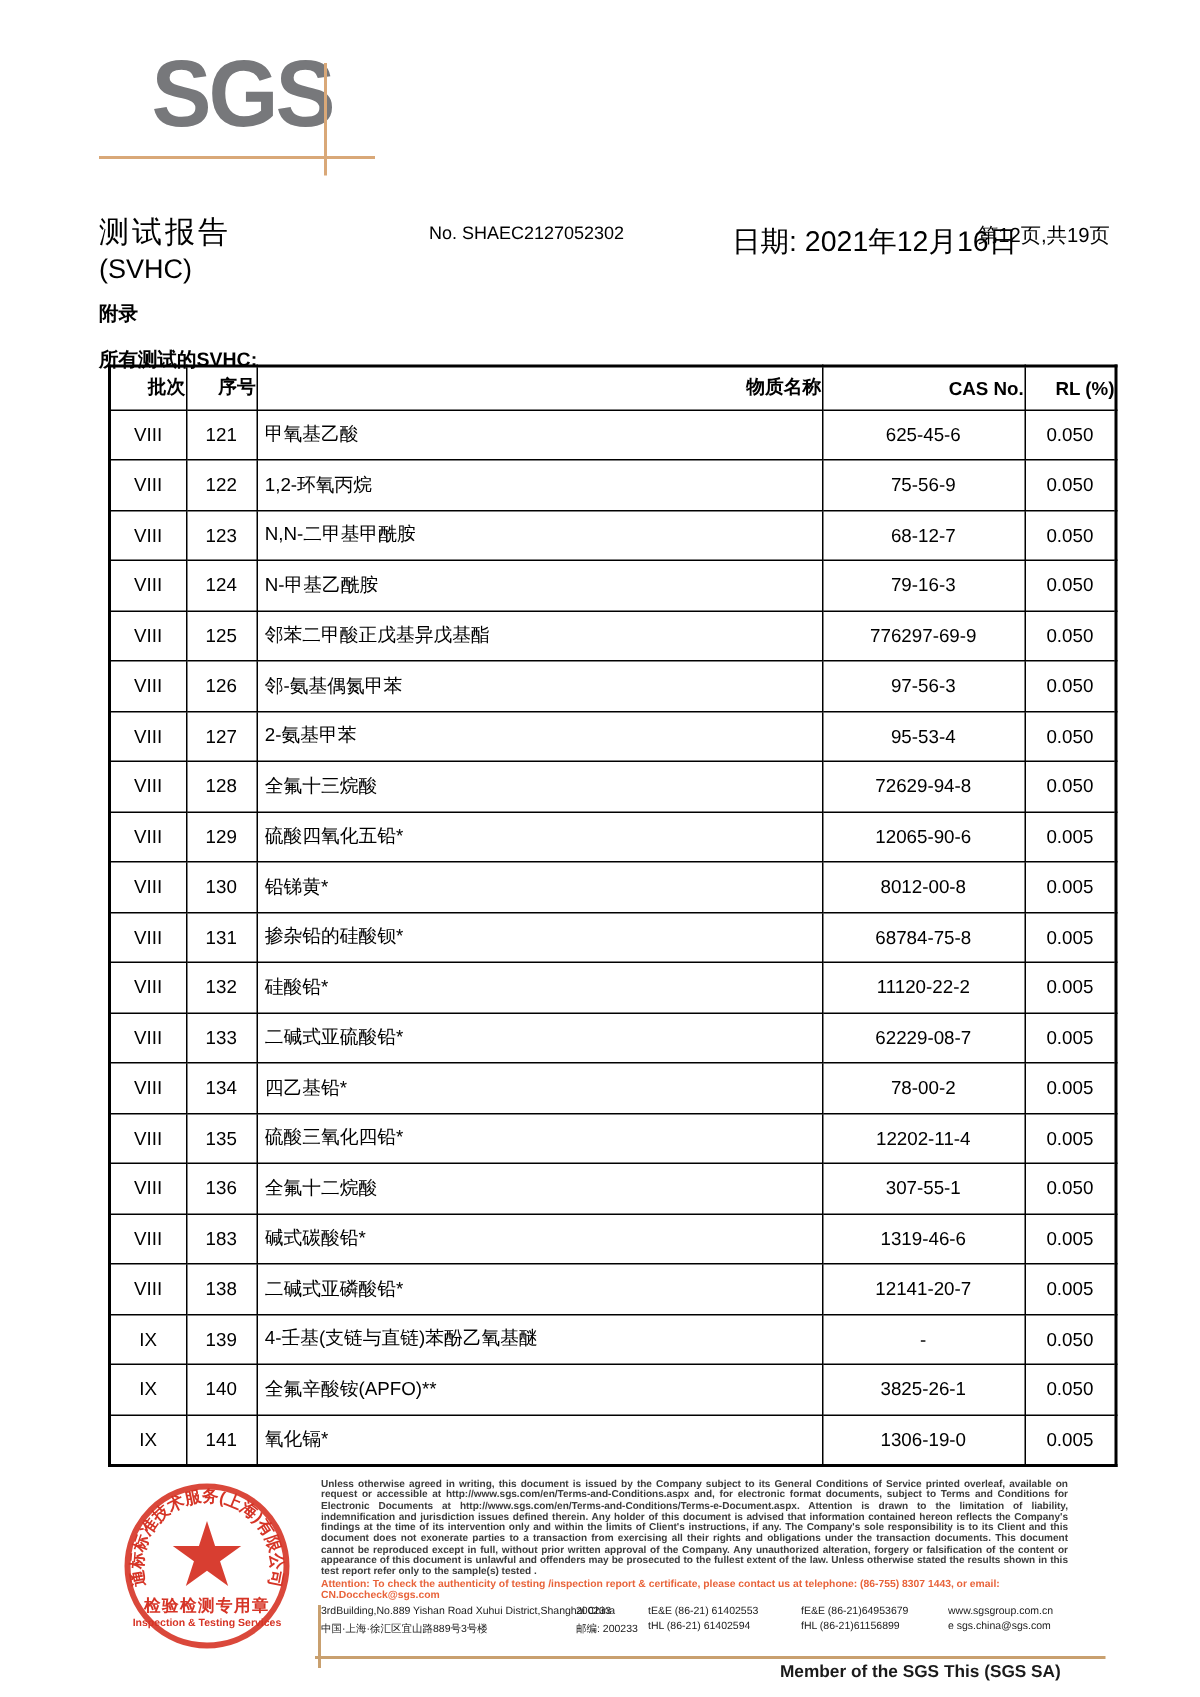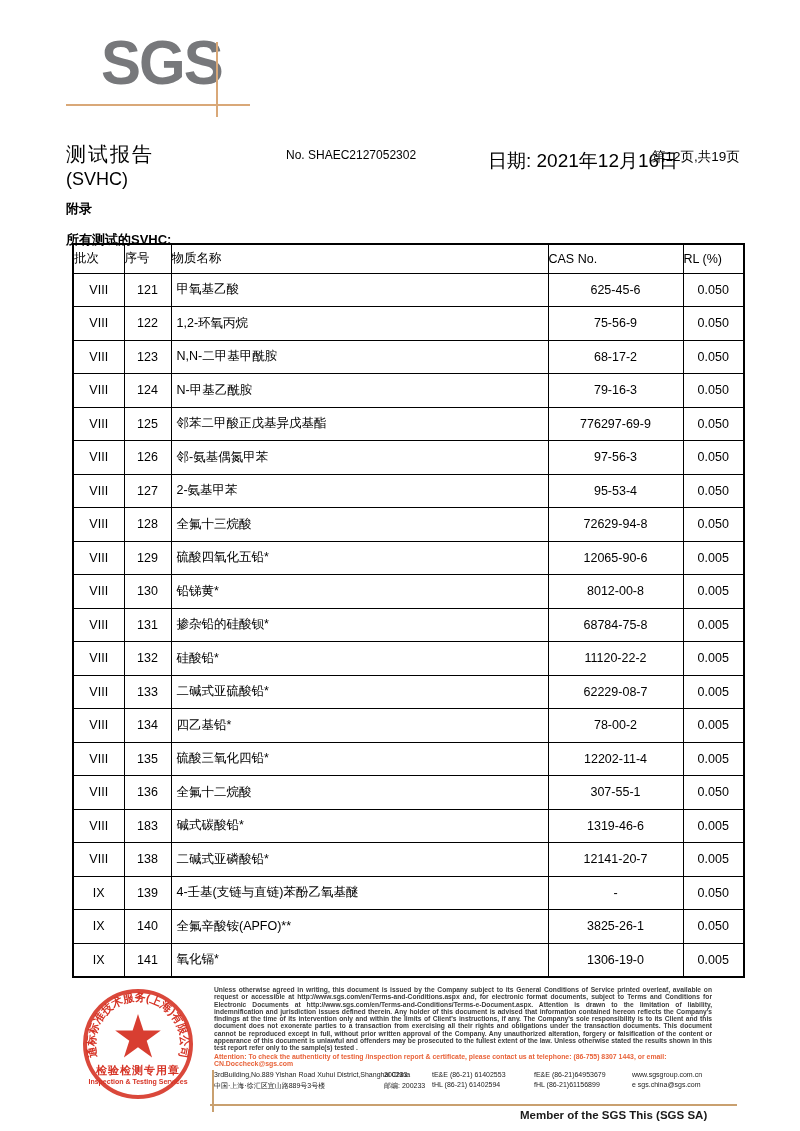--- a/index.html
+++ b/index.html
@@ -18,21 +18,21 @@
   .report-date { position:absolute; left:488px; top:148px; font-size:19px; }
   .report-page { position:absolute; left:652px; top:148px; font-size:13.5px; }
 
   .appendix-label { position:absolute; left:66px; top:200px; font-size:13px; font-weight:bold; }
   .appendix-subtitle { position:absolute; left:66px; top:219px; font-size:13px; font-weight:bold;margin-top:12px; }
 
   
   table.svhc { position:absolute; left:72px; top:243px; width:671px; border-collapse:collapse;
                table-layout:fixed; border:2px solid #000; }
   table.svhc th, table.svhc td { border:1px solid #000; font-size:12.5px; overflow:hidden; white-space:nowrap; }
-  table.svhc th { height:29px; font-weight:normal; text-align:left;margin-top:32px; }
+  table.svhc th { height:29px; font-weight:bold; text-align:right;margin-top:32px; }
   table.svhc td { height:33.5px; text-align:center; }
   table.svhc td.c2 { text-align:left; padding-left:5px; }
   col.w0{width:51px;} col.w1{width:47px;} col.w2{width:377px;} col.w3{width:135px;} col.w4{width:61px;}
 
   
   .footer-text { position:absolute; left:214px; top:986px; width:498px; }
   .disclaimer { font-size:6.7px; line-height:7.3px; font-weight:bold; color:#3d3d3d; text-align:justify; }
   .attention { font-size:6.9px; line-height:7.5px; font-weight:bold; color:#e8633a; margin-top:1px; }
   .addr-row { display:flex; align-items:flex-start; font-size:7px; color:#1a1a1a; margin-top:3px; white-space:nowrap; }
   .addr-row .a-main { width:170px; }
@@ -95,21 +95,21 @@
           <td class="c0">VIII</td>
           <td class="c1">122</td>
           <td class="c2">1,2-环氧丙烷</td>
           <td class="c3">75-56-9</td>
           <td class="c4">0.050</td>
         </tr>
         <tr>
           <td class="c0">VIII</td>
           <td class="c1">123</td>
           <td class="c2">N,N-二甲基甲酰胺</td>
-          <td class="c3">68-17-2</td>
+          <td class="c3">68-12-7</td>
           <td class="c4">0.050</td>
         </tr>
         <tr>
           <td class="c0">VIII</td>
           <td class="c1">124</td>
           <td class="c2">N-甲基乙酰胺</td>
           <td class="c3">79-16-3</td>
           <td class="c4">0.050</td>
         </tr>
         <tr>

